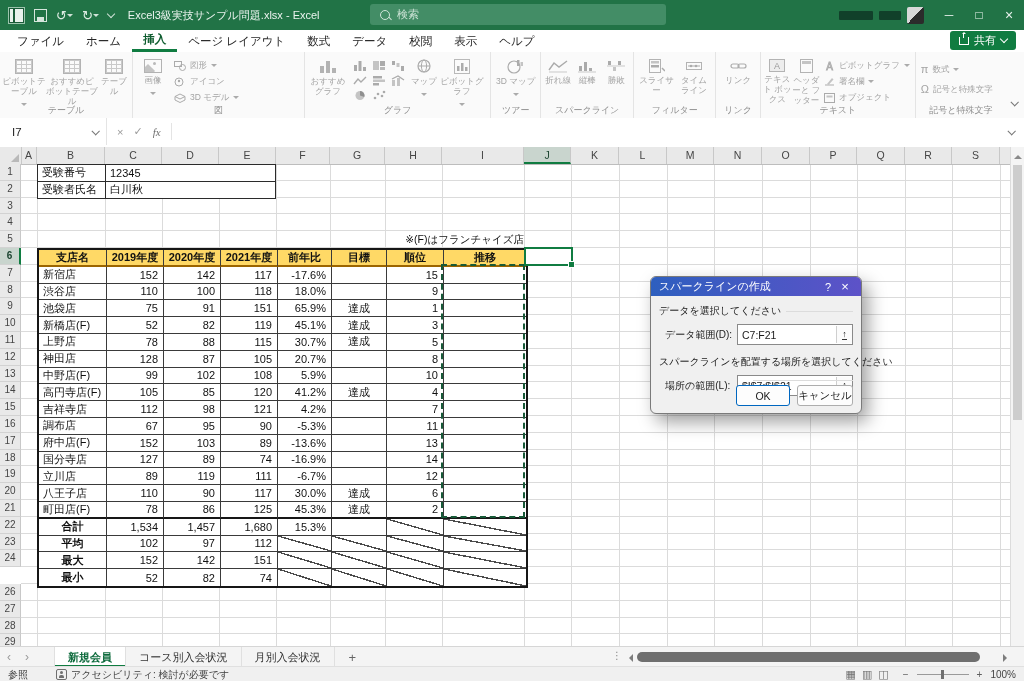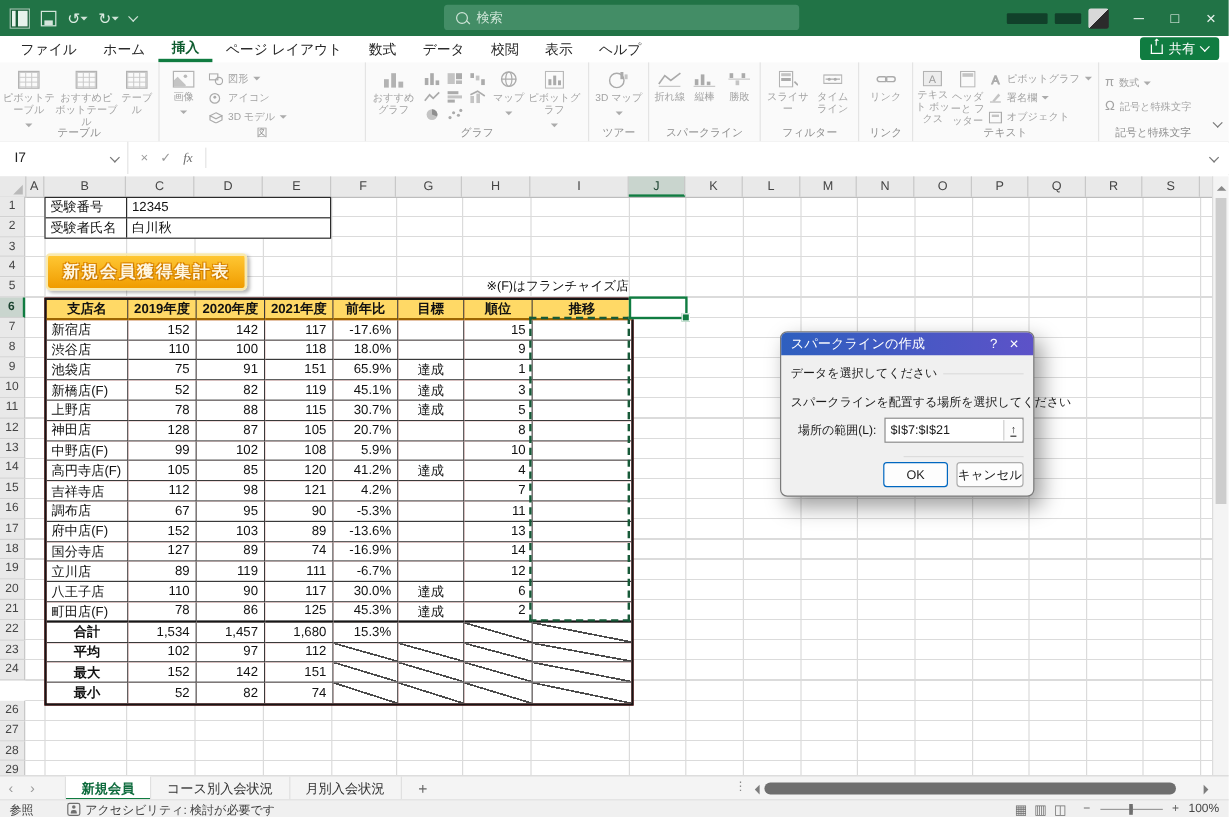--- a/index.html
+++ b/index.html
@@ -144,20 +144,21 @@
     <span style="display:flex;align-items:center">
         <span class="uglyph">↺</span>
         <span class="ddw"></span>
       </span>
     <span style="display:flex;align-items:center">
         <span class="uglyph">↻</span>
         <span class="ddw"></span>
       </span>
     <span class="chev"></span>
   </div>
+  <span class="wtitle">Excel3級実技サンプル問題.xlsx - Excel</span>
   <div class="search">
     <span class="i-mag"></span>
     <span>検索</span>
   </div>
   <div class="userzone">
     <span class="redact"></span>
     <span class="redact" style="width:22px"></span>
     <span class="avatar"></span>
   </div>
   <div class="winbtns">
@@ -550,21 +551,20 @@
       <div class="rowh" style="top: 489.4px; height: 16.8px; line-height: 16.8px;">29</div>
     </div>
 
   <div class="abs infobox">
     <div class="ib">受験番号</div>
     <div class="ib val">12345</div>
     <div class="ib r2">受験者氏名</div>
     <div class="ib val r2">白川秋</div>
   </div>
 
-  <div class="abs wordart">新規会員獲得集計表</div>
   <div class="abs fnote">※(F)はフランチャイズ店</div>
 
   <div class="abs table" id="maintable">
       <div class="tc th">支店名</div>
       <div class="tc th">2019年度</div>
       <div class="tc th">2020年度</div>
       <div class="tc th">2021年度</div>
       <div class="tc th">前年比</div>
       <div class="tc th">目標</div>
       <div class="tc th">順位</div>
@@ -766,20 +766,29 @@
 <div class="abs" style="left:650px;top:276px;width:210px;height:136px;background:#F0F0F0;border:1px solid #7A7A7A;border-radius:6px;box-shadow:6px 8px 18px rgba(0,0,0,.38)">
   <div style="height:19px;background:linear-gradient(90deg,#2E5FBF,#5D52C8);border-radius:5px 5px 0 0;color:#fff;font-size:11px;display:flex;align-items:center;padding:0 8px">
     <span style="flex:1">スパークラインの作成</span>
     <span style="width:18px;text-align:center">?</span>
     <span style="width:16px;text-align:center;font-size:13px">×</span>
   </div>
   <div style="display:flex;align-items:center;gap:5px;margin:8px 8px 0 8px;font-size:10px;color:#1a1a1a;white-space:nowrap">
     <span>データを選択してください</span>
       <span style="flex:1;height:1px;background:#DCDCDC"></span>
   </div>
+  <div style="display:flex;align-items:center;margin:6px 8px 0 14px;font-size:10px;color:#1a1a1a">
+    <span style="width:72px">データ範囲(D):</span>
+    <span style="flex:1;height:19px;border:1px solid #8A8A8A;background:#fff;display:flex;align-items:center">
+      <span style="flex:1;padding-left:4px;font-size:10.5px">C7:F21</span>
+      <span style="width:15px;height:17px;border-left:1px solid #CFCFCF;background:#FBFBFB;display:flex;align-items:center;justify-content:center">
+          <span style="font-size:9px;border-bottom:1.5px solid #333;line-height:1">↑</span>
+        </span>
+    </span>
+  </div>
   <div style="display:flex;align-items:center;gap:5px;margin:10px 8px 0 8px;font-size:10px;color:#1a1a1a;white-space:nowrap">
     <span>スパークラインを配置する場所を選択してください</span>
       <span style="flex:1;height:1px;background:#DCDCDC"></span>
   </div>
   <div style="display:flex;align-items:center;margin:6px 8px 0 14px;font-size:10px;color:#1a1a1a">
     <span style="width:72px">場所の範囲(L):</span>
     <span style="flex:1;height:19px;border:1px solid #8A8A8A;background:#fff;display:flex;align-items:center">
       <span style="flex:1;padding-left:4px;font-size:10.5px">$I$7:$I$21</span>
       <span style="width:15px;height:17px;border-left:1px solid #CFCFCF;background:#FBFBFB;display:flex;align-items:center;justify-content:center">
           <span style="font-size:9px;border-bottom:1.5px solid #333;line-height:1">↑</span>

